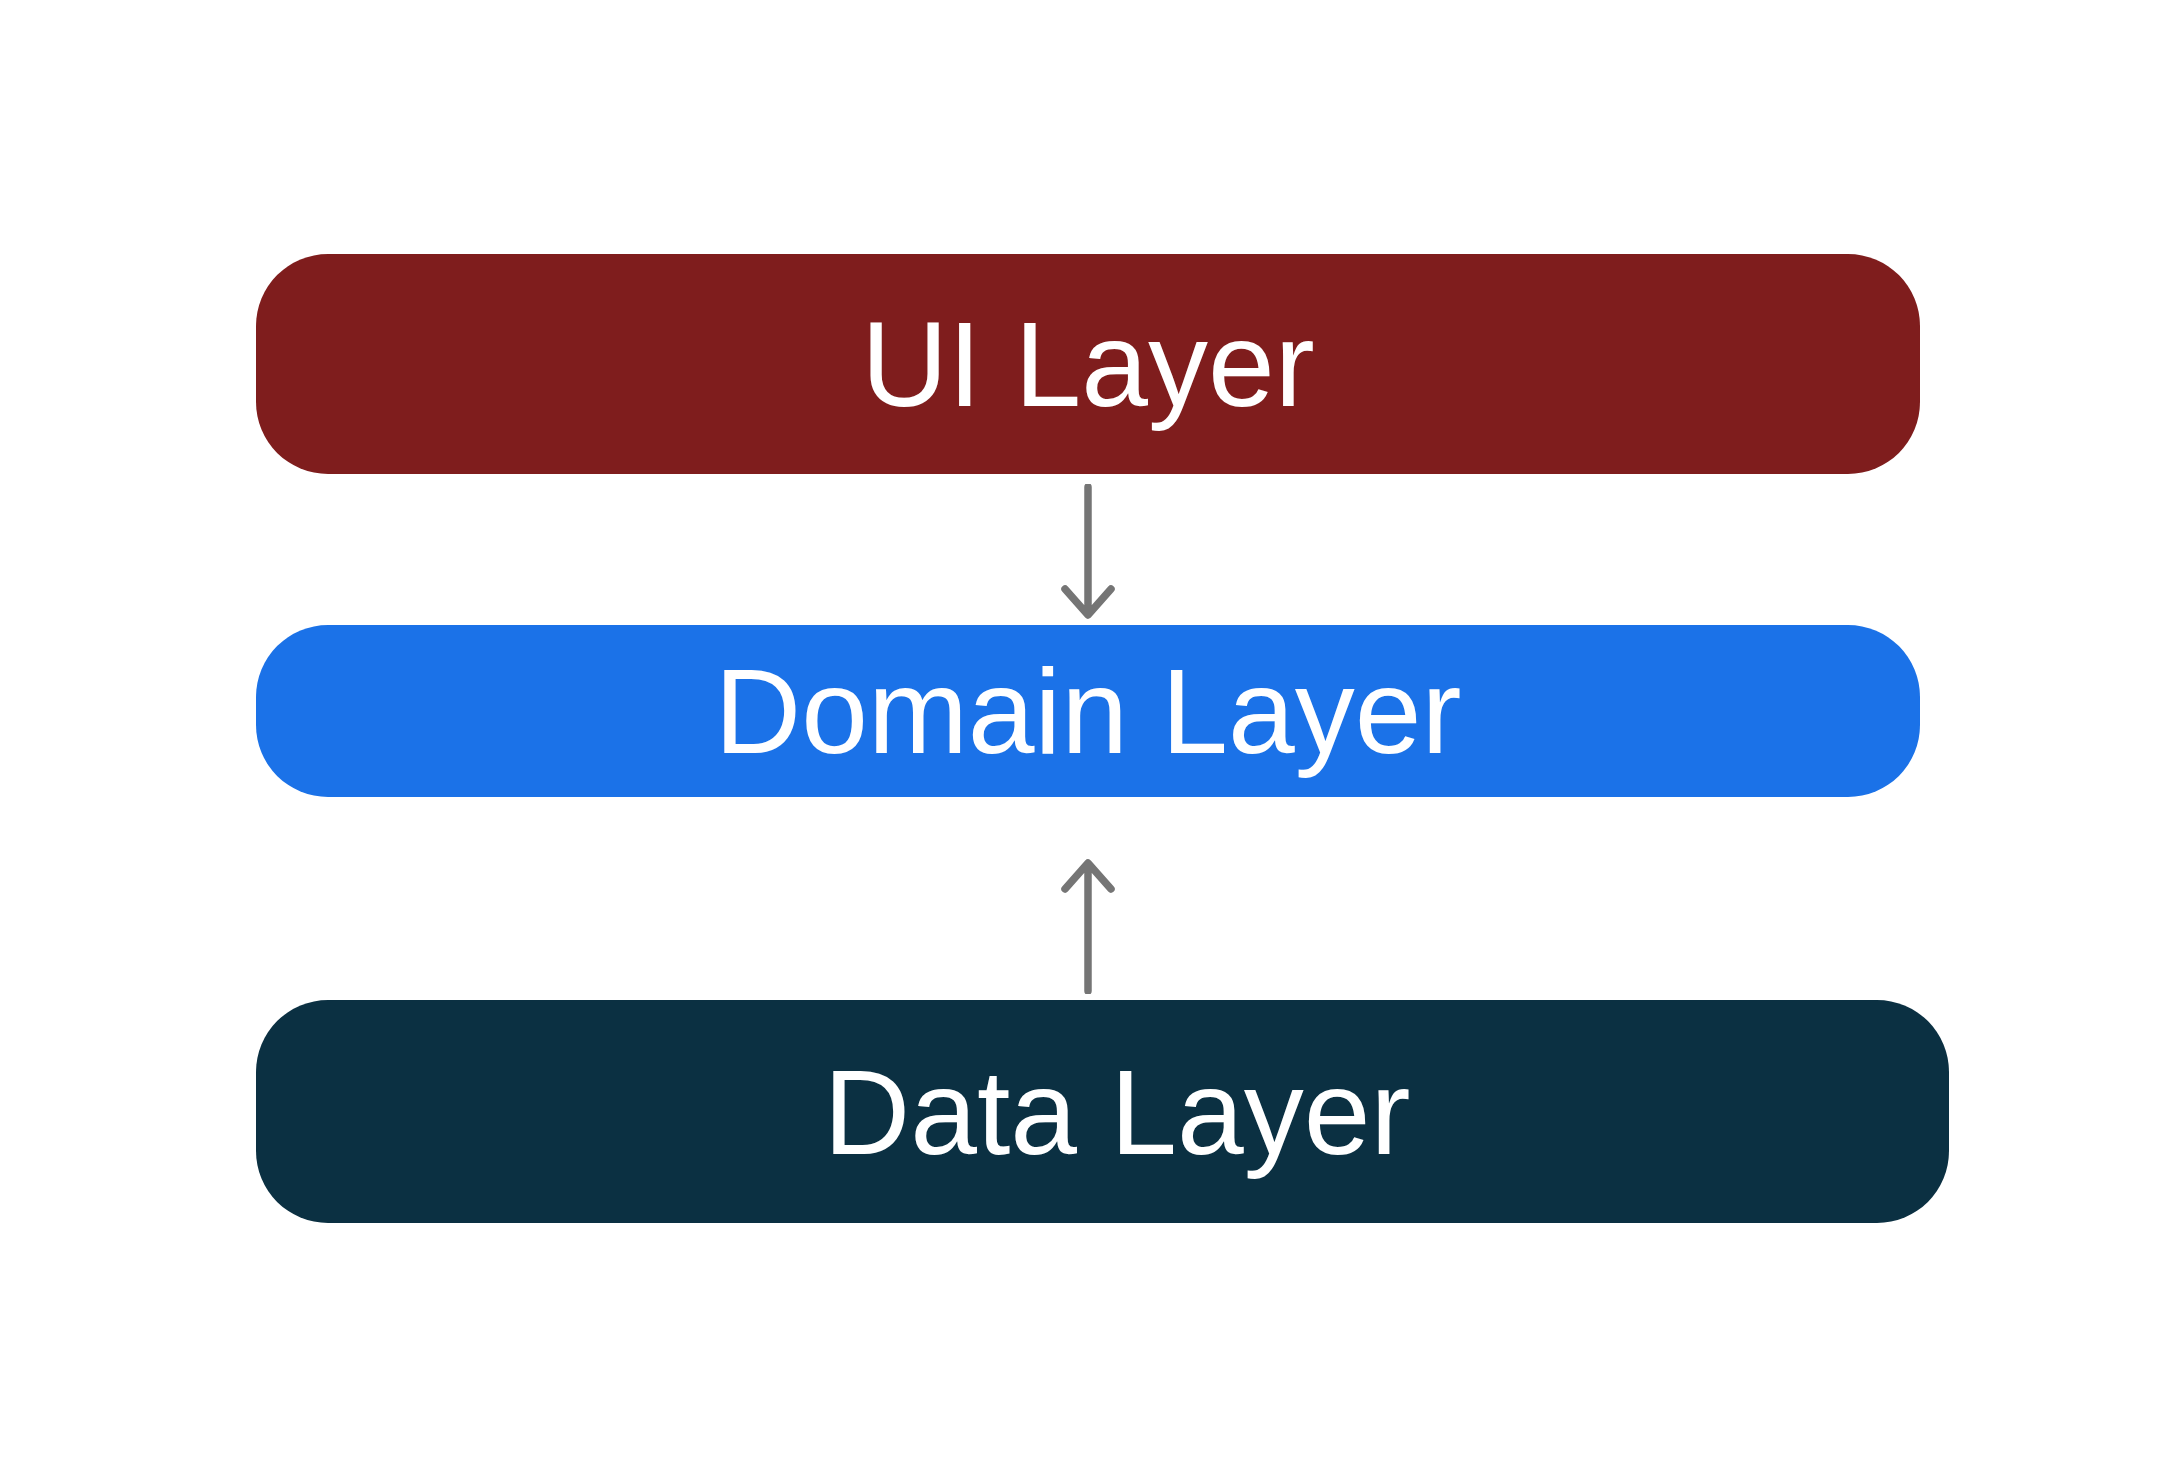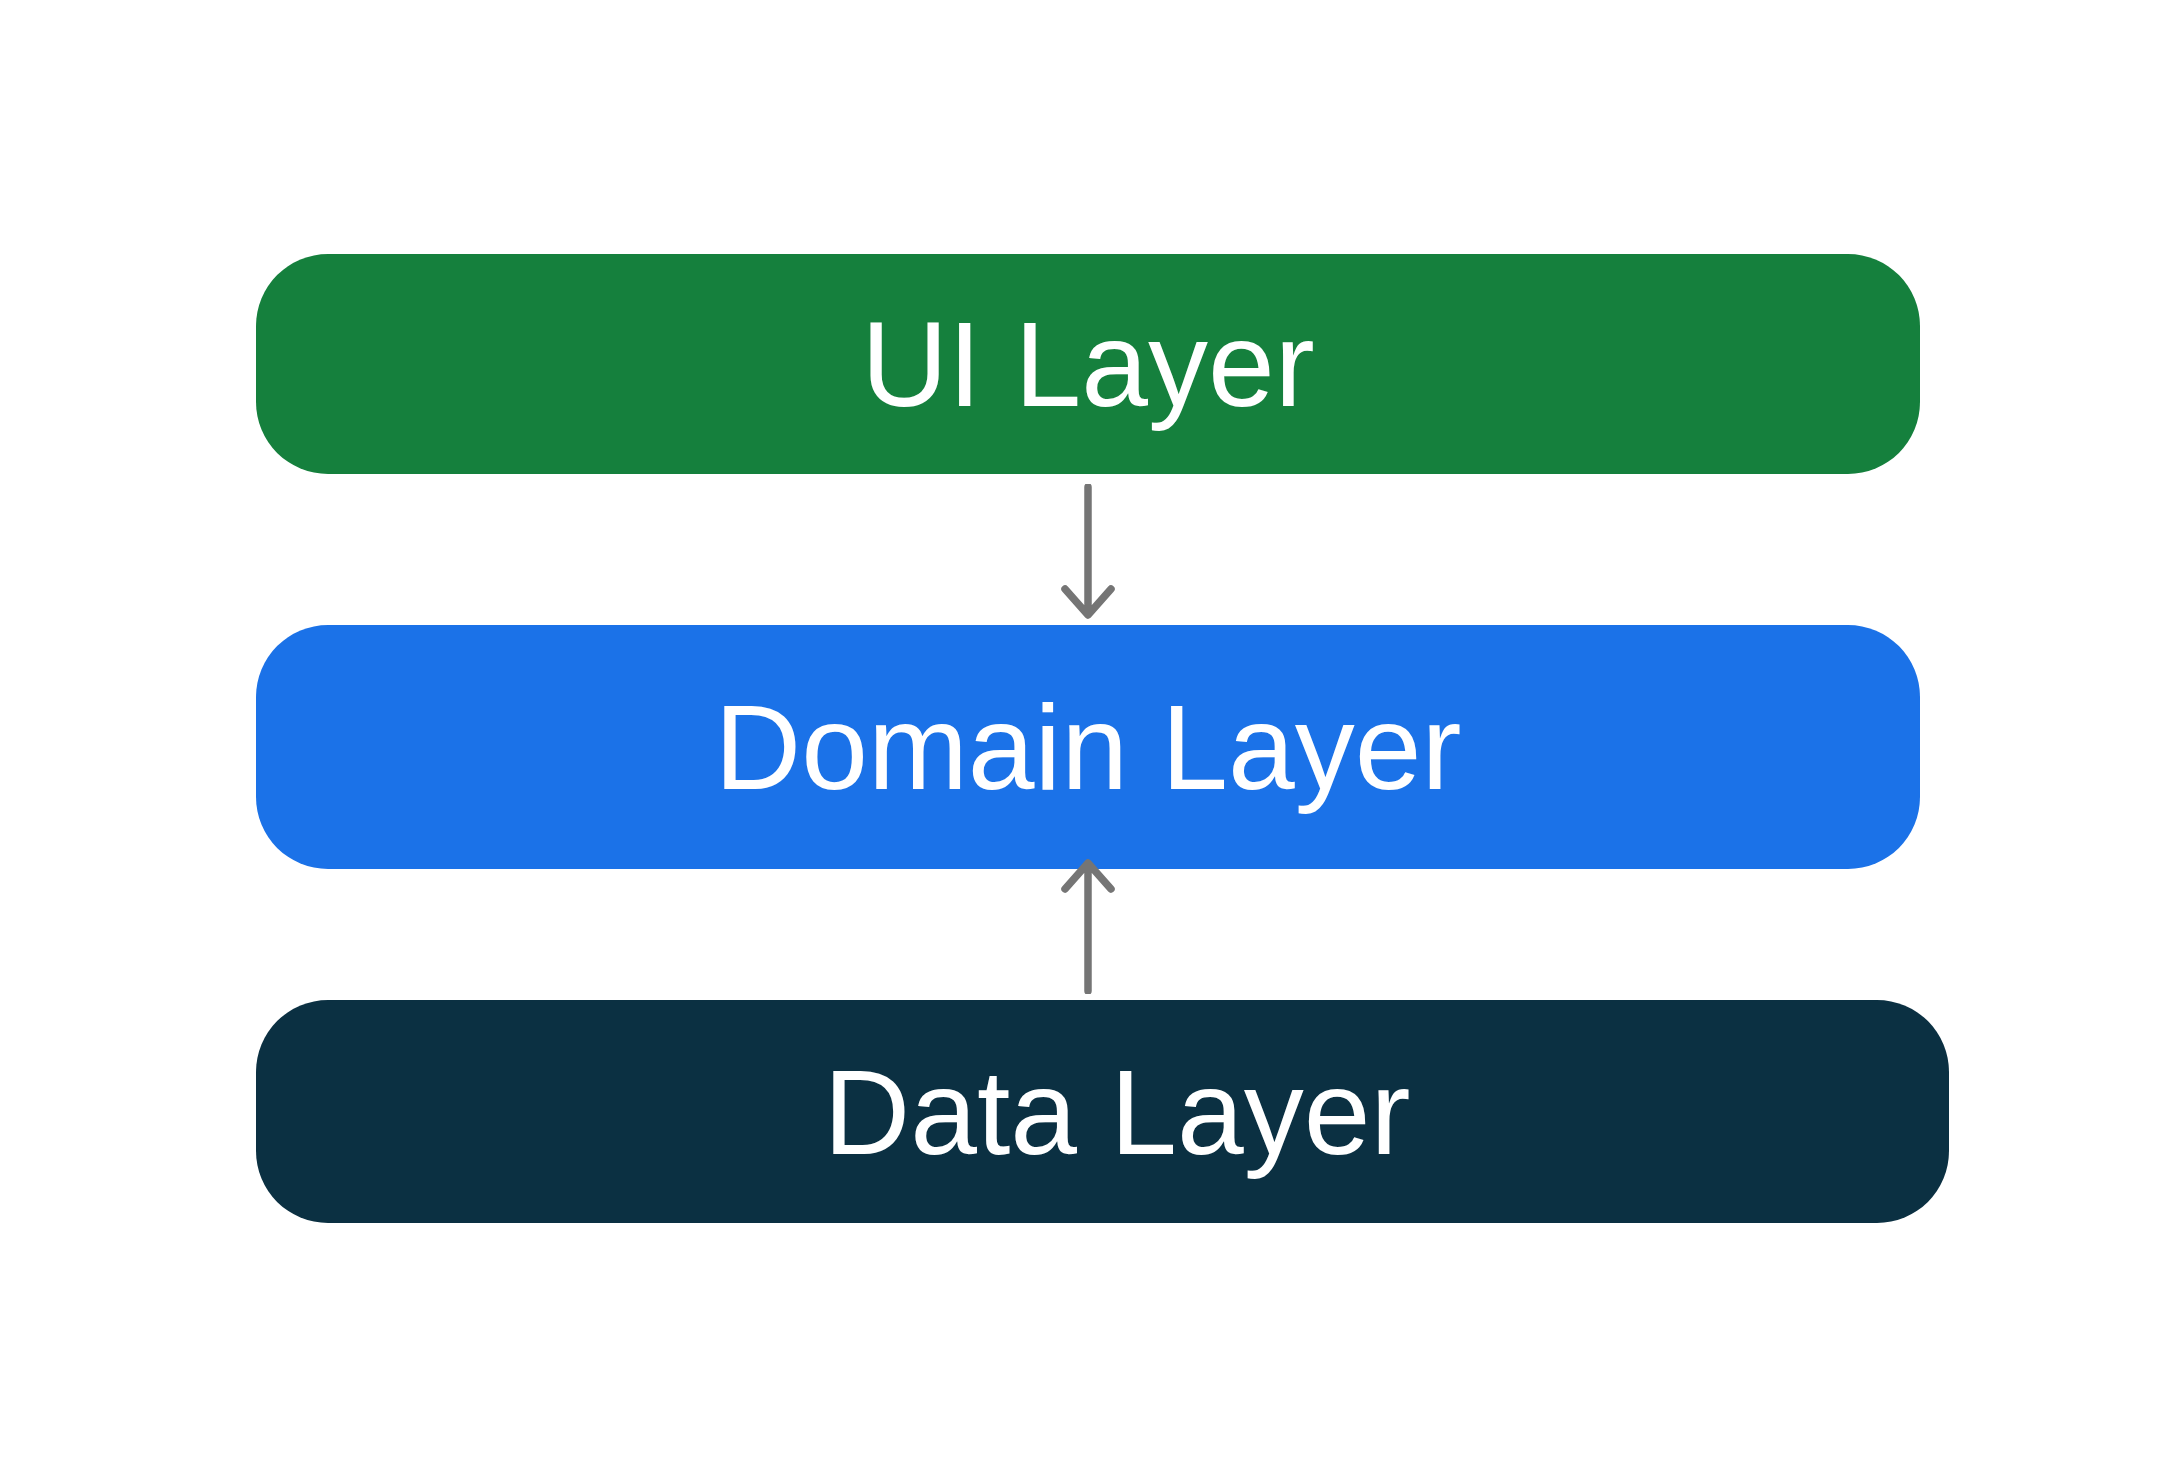--- a/index.html
+++ b/index.html
@@ -25,37 +25,37 @@
   }
   .layer-box .label {
     color: #ffffff;
     font-size: 120px;
     font-weight: 500;
     letter-spacing: 0px;
     line-height: 1;
     white-space: nowrap;
   }
   .box-ui     { top: 254px;  height: 220px; }
-  .box-domain { top: 625px;  height: 244px; }
+  .box-domain { top: 625px;  height: 172px; }
   .box-data   { top: 1000px; height: 223px; padding-left: 29px; }
   .arrow {
     position: absolute;
     left: 1056px;
     width: 64px;
     height: 140px;
   }
   .arrow-down { top: 484px; }
   .arrow-up   { top: 854px; }
 </style>
 </head>
 <body>
 
 <div class="stage" style="background-color: rgb(255, 255, 255);">
 
-  <div class="layer-box box-ui" style="background-color: #15803d;">
+  <div class="layer-box box-ui" style="background-color: #7f1d1d;">
     <span class="label">UI Layer</span>
   </div>
 
   <svg class="arrow arrow-down" viewBox="0 0 64 140">
     <path d="M32 3 L32 130 M9 105 L32 131 L55 105" fill="none" stroke-width="7.5" stroke-linecap="round" stroke-linejoin="round" stroke="#757575"></path>
   </svg>
 
   <div class="layer-box box-domain" style="background-color: rgb(27, 114, 232);">
     <span class="label">Domain Layer</span>
   </div>

